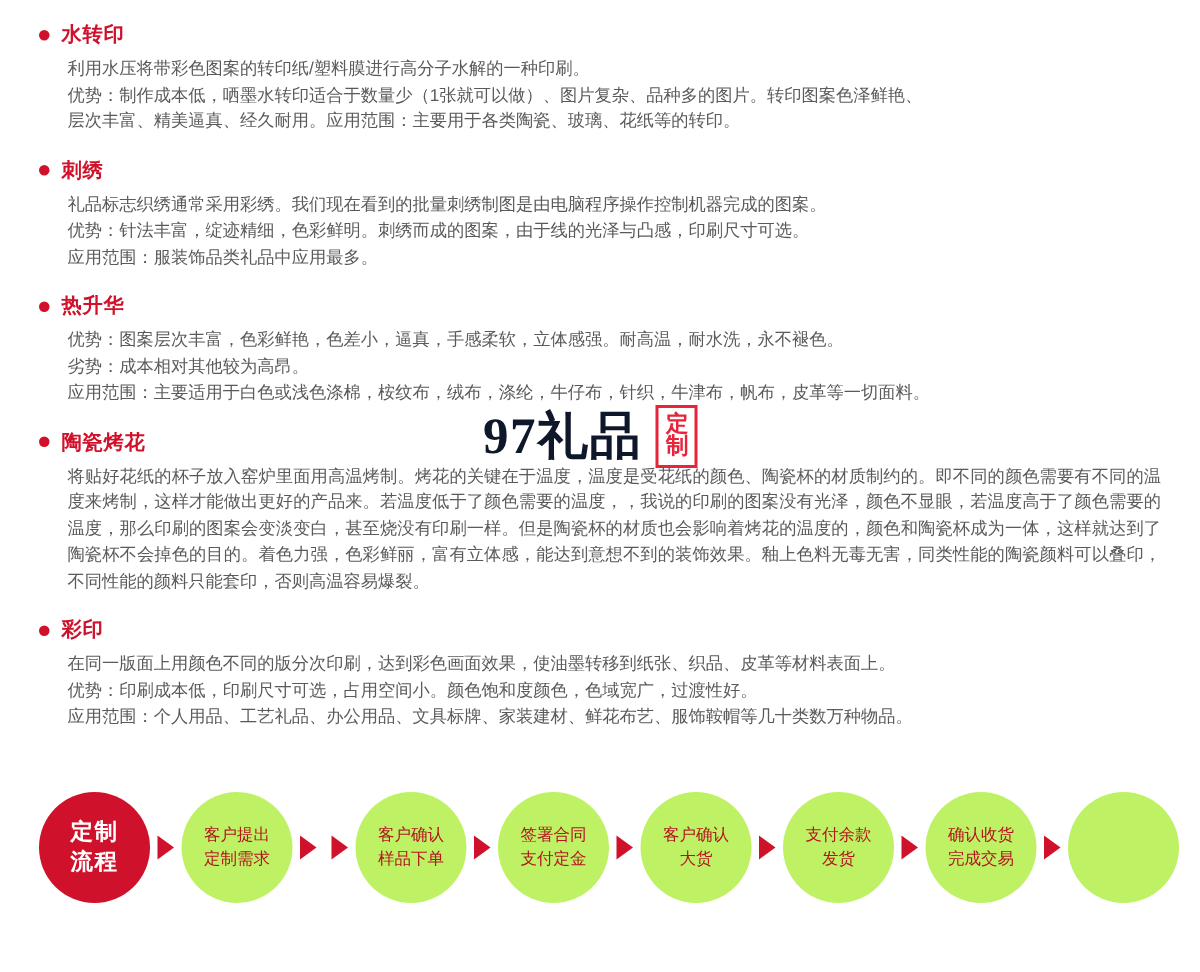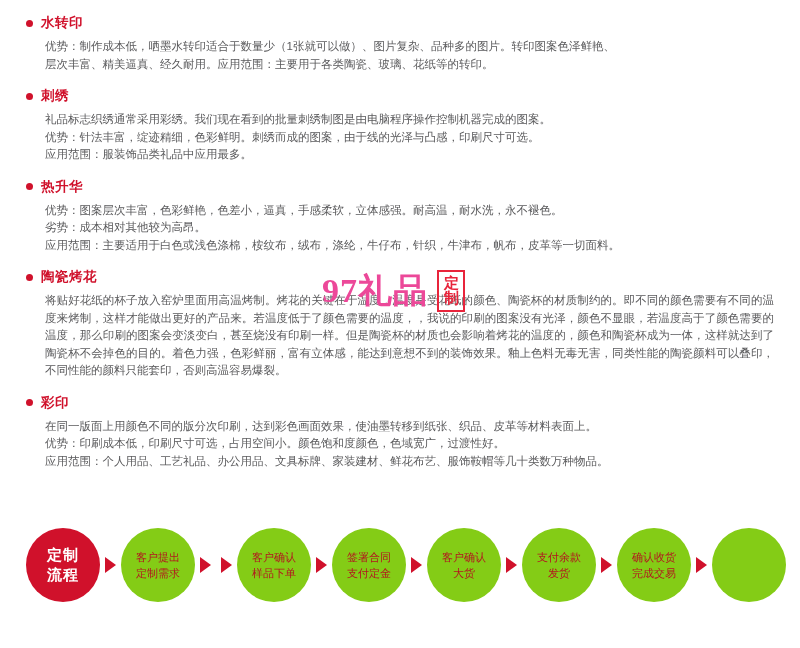--- a/index.html
+++ b/index.html
@@ -61,21 +61,21 @@
     position: absolute;
     left: 322px; top: 268px;
     display: flex;
     align-items: center;
     z-index: 5;
     pointer-events: none;
   }
   .wm-text {
     font-size: 34px;
     font-weight: bold;
-    color: #ec4899;
+    color: #0f172a;
     letter-spacing: 1px;
     font-family: "Liberation Serif", serif;
   }
   .wm-box {
     margin-left: 9px;
     border: 2.5px solid #e8243b;
     color: #e8243b;
     font-size: 15px;
     font-weight: bold;
     line-height: 15px;
@@ -111,21 +111,21 @@
     width: 0; height: 0;
     border-top: 8px solid transparent;
     border-bottom: 8px solid transparent;
     border-left: 11px solid #d0112b;
     margin: 0 5px;
     flex: 0 0 auto;
   }
   .step {
     width: 74px; height: 74px;
     border-radius: 50%;
-    background: #84cc16;
+    background: #bef264;
     color: #b3151f;
     display: flex;
     flex-direction: column;
     align-items: center;
     justify-content: center;
     font-size: 11px;
     line-height: 16px;
     text-align: center;
     flex: 0 0 auto;
   }
@@ -135,20 +135,21 @@
 <body>
 
 <div class="page">
 
   <div class="section">
     <div class="sec-head">
       <span class="bullet"></span>
       <span class="sec-title">水转印</span>
     </div>
     <div class="sec-body">
+      <div class="line">利用水压将带彩色图案的转印纸/塑料膜进行高分子水解的一种印刷。</div>
       <div class="line">优势：制作成本低，哂墨水转印适合于数量少（1张就可以做）、图片复杂、品种多的图片。转印图案色泽鲜艳、</div>
       <div class="line">层次丰富、精美逼真、经久耐用。应用范围：主要用于各类陶瓷、玻璃、花纸等的转印。</div>
     </div>
   </div>
 
   <div class="section">
     <div class="sec-head">
       <span class="bullet"></span>
       <span class="sec-title">刺绣</span>
     </div>

